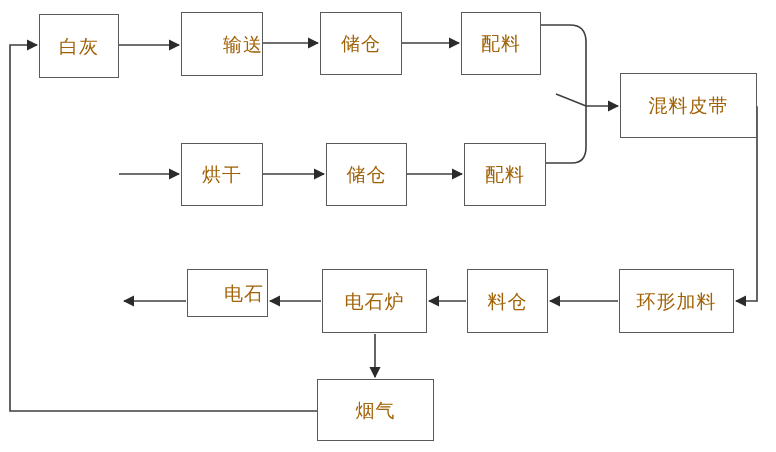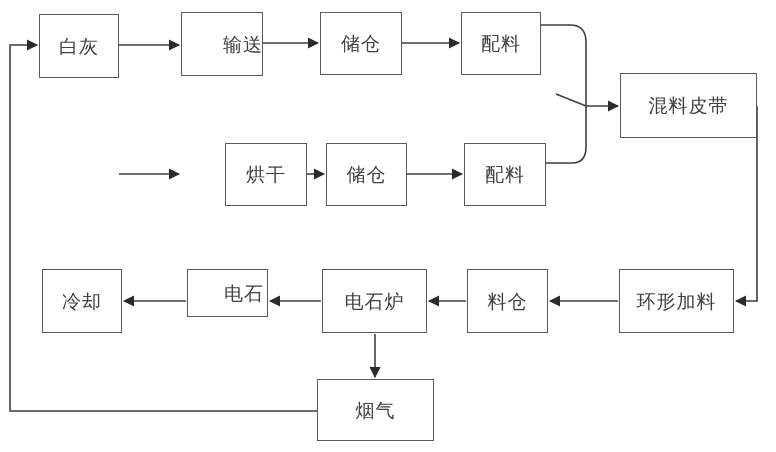--- a/index.html
+++ b/index.html
@@ -27,21 +27,21 @@
     pointer-events: none;
   }
   .node {
     position: absolute;
     box-sizing: border-box;
     border: 1px solid #5a5a5a;
     background: #ffffff;
     display: flex;
     align-items: center;
     justify-content: center;
-    color: #404040;
+    color: #a16207;
     font-size: 19px;
     letter-spacing: 1px;
     line-height: 1;
     white-space: nowrap;
     z-index: 2;
   }
   .node .label {
     display: block;
   }
 </style>
@@ -100,35 +100,32 @@
 
   <div class="node" style="left:461px; top:12px; width:80px; height:63px;">
     <span class="label">配料</span>
   </div>
 
   <div class="node" style="left:620px; top:73px; width:137px; height:65px;">
     <span class="label">混料皮带</span>
   </div>
 
 
-  <div class="node" style="left:181px; top:143px; width:82px; height:63px;margin-left:44px;">
+  <div class="node" style="left:181px; top:143px; width:82px; height:63px;">
     <span class="label">烘干</span>
   </div>
 
   <div class="node" style="left:326px; top:143px; width:81px; height:63px;">
     <span class="label">储仓</span>
   </div>
 
   <div class="node" style="left:464px; top:143px; width:82px; height:63px;">
     <span class="label">配料</span>
   </div>
 
-  <div class="node" style="left:42px; top:269px; width:80px; height:64px;">
-    <span class="label">冷却</span>
-  </div>
 
   <div class="node" style="left:187px; top:269px; width:81px; height:48px;padding-left:33px;">
     <span class="label">电石</span>
   </div>
 
   <div class="node" style="left:322px; top:269px; width:105px; height:64px;">
     <span class="label">电石炉</span>
   </div>
 
   <div class="node" style="left:619px; top:269px; width:115px; height:64px;">

